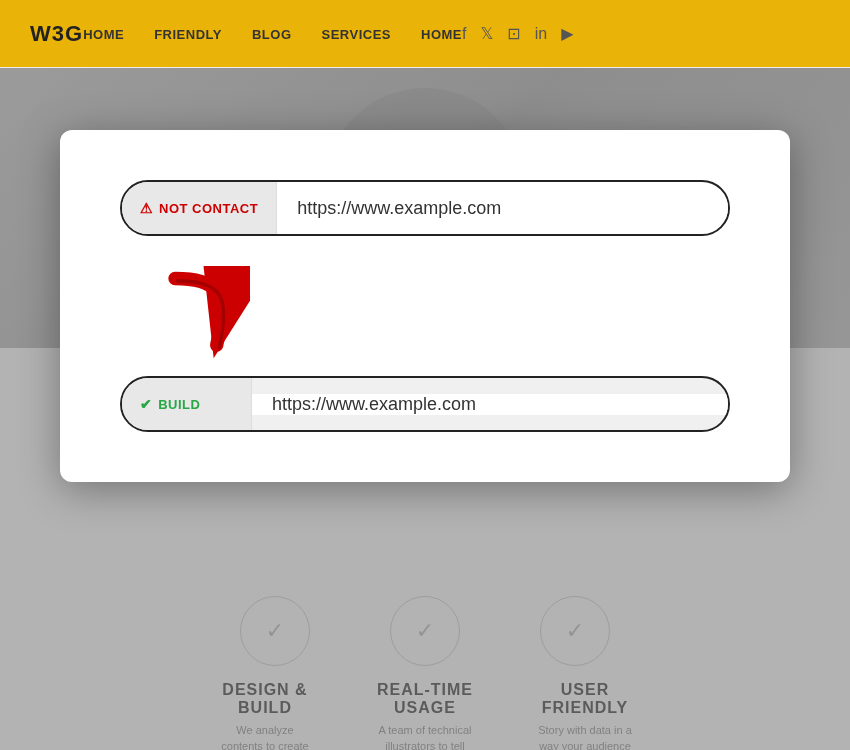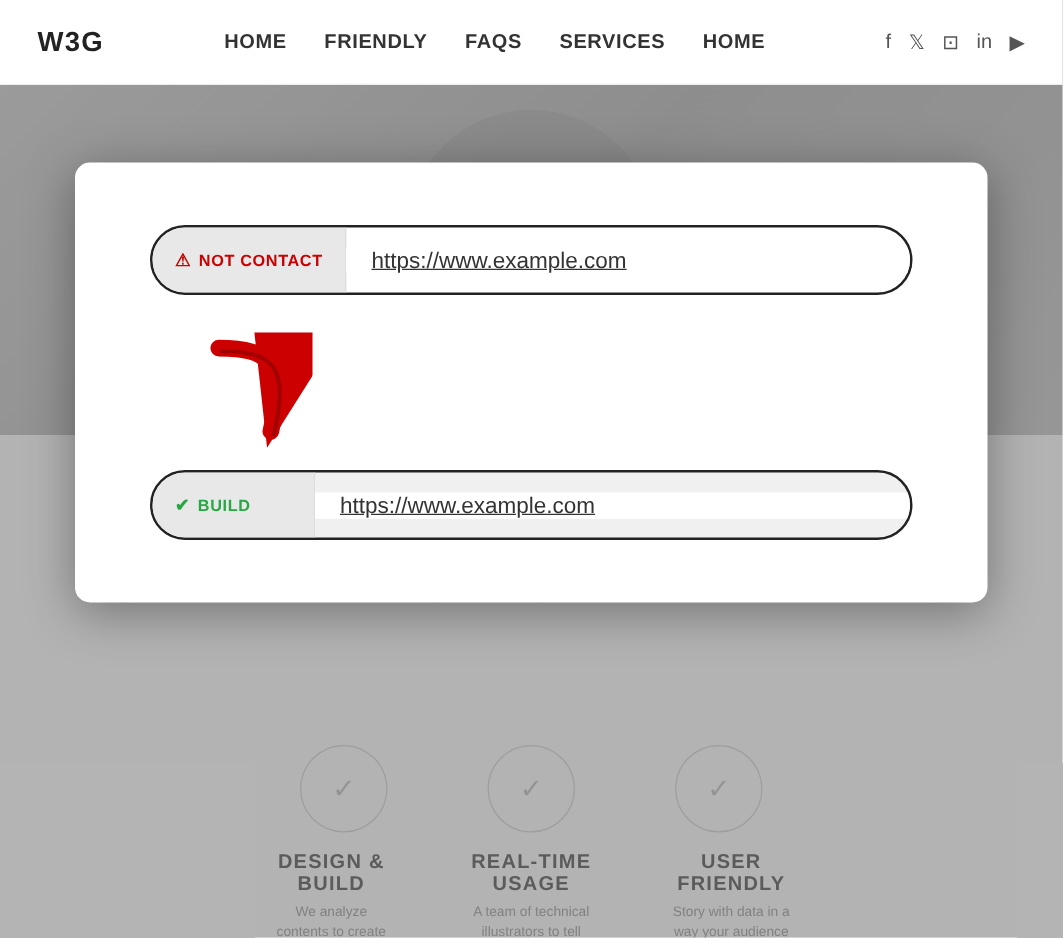--- a/index.html
+++ b/index.html
@@ -20,24 +20,24 @@
       background: #f5f5f5;
       z-index: 0;
     }
 
     
     .navbar {
       position: absolute;
       top: 0; left: 0;
       width: 100%;
       height: 68px;
-      background: #ffffff;
-      display: flex;
-      align-items: center;
-      justify-content: space-between;
+      background: #eab308;
+      display: flex;
+      align-items: center;
+      justify-content: flex-start;
       padding: 0 30px;
       z-index: 1;
       border-bottom: 1px solid #eee;
     }
 
     .navbar-logo {
       font-size: 22px;
       font-weight: 900;
       color: #222;
       letter-spacing: 1px;
@@ -45,21 +45,21 @@
 
     .navbar-links {
       display: flex;
       gap: 30px;
       list-style: none;
     }
 
     .navbar-links li a {
       text-decoration: none;
       color: #333;
-      font-size: 16px;
+      font-size: 13px;
       font-weight: 700;
       letter-spacing: 0.5px;
     }
 
     .navbar-social {
       display: flex;
       gap: 14px;
       align-items: center;
     }
 
@@ -230,21 +230,20 @@
     .url-badge .badge-icon {
       font-size: 14px;
     }
 
     .url-text {
       flex: 1;
       padding: 0 20px;
       font-size: 18px;
       color: #333;
       background: #fff;
-      text-decoration: underline;
     }
 
     
     .arrow-container {
       display: flex;
       justify-content: flex-start;
       padding: 10px 0 10px 30px;
       position: relative;
     }
 
@@ -268,21 +267,21 @@
 </head>
 <body>
 
 <div class="bg-website"></div>
 
 <nav class="navbar">
   <div class="navbar-logo">W3G</div>
   <ul class="navbar-links">
     <li><a href="#">HOME</a></li>
     <li><a href="#">FRIENDLY</a></li>
-    <li><a href="#">FAQS</a></li>
+    <li><a href="#">BLOG</a></li>
     <li><a href="#">SERVICES</a></li>
     <li><a href="#">HOME</a></li>
   </ul>
   <div class="navbar-social">
     <span>f</span>
     <span>𝕏</span>
     <span>⊡</span>
     <span>in</span>
     <span>▶</span>
   </div>

